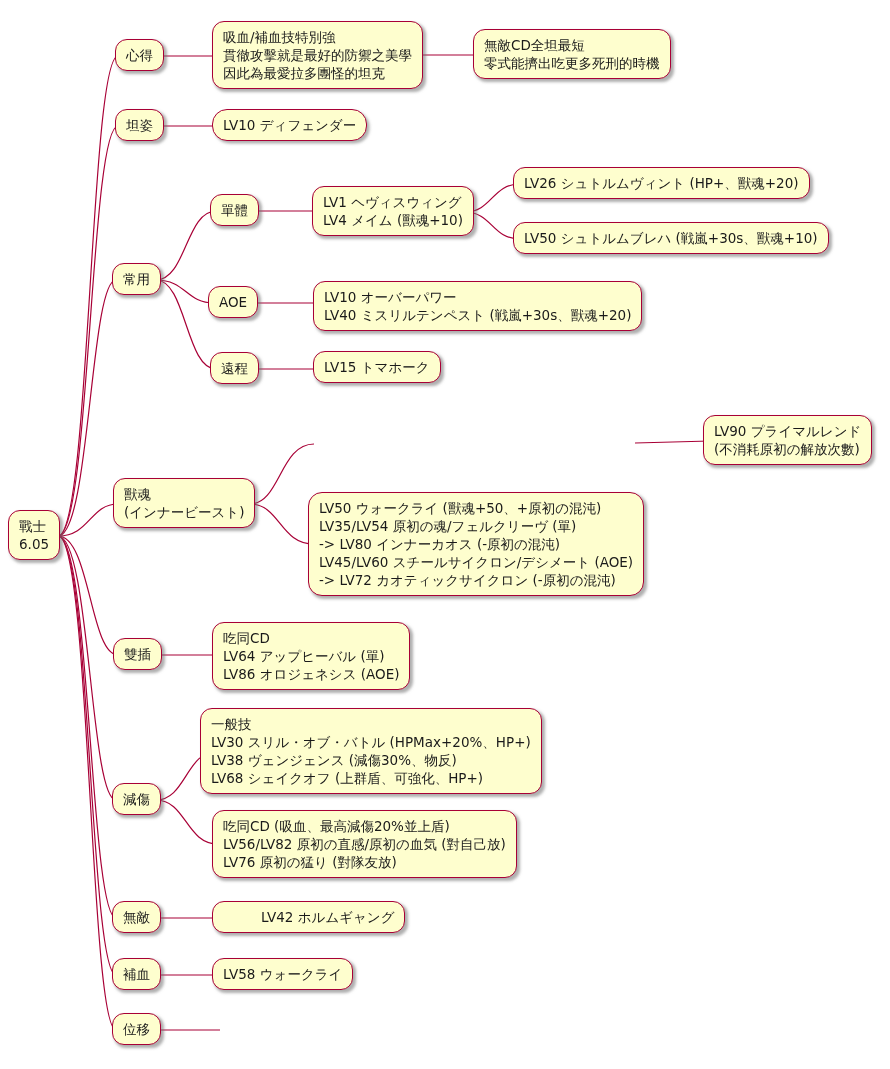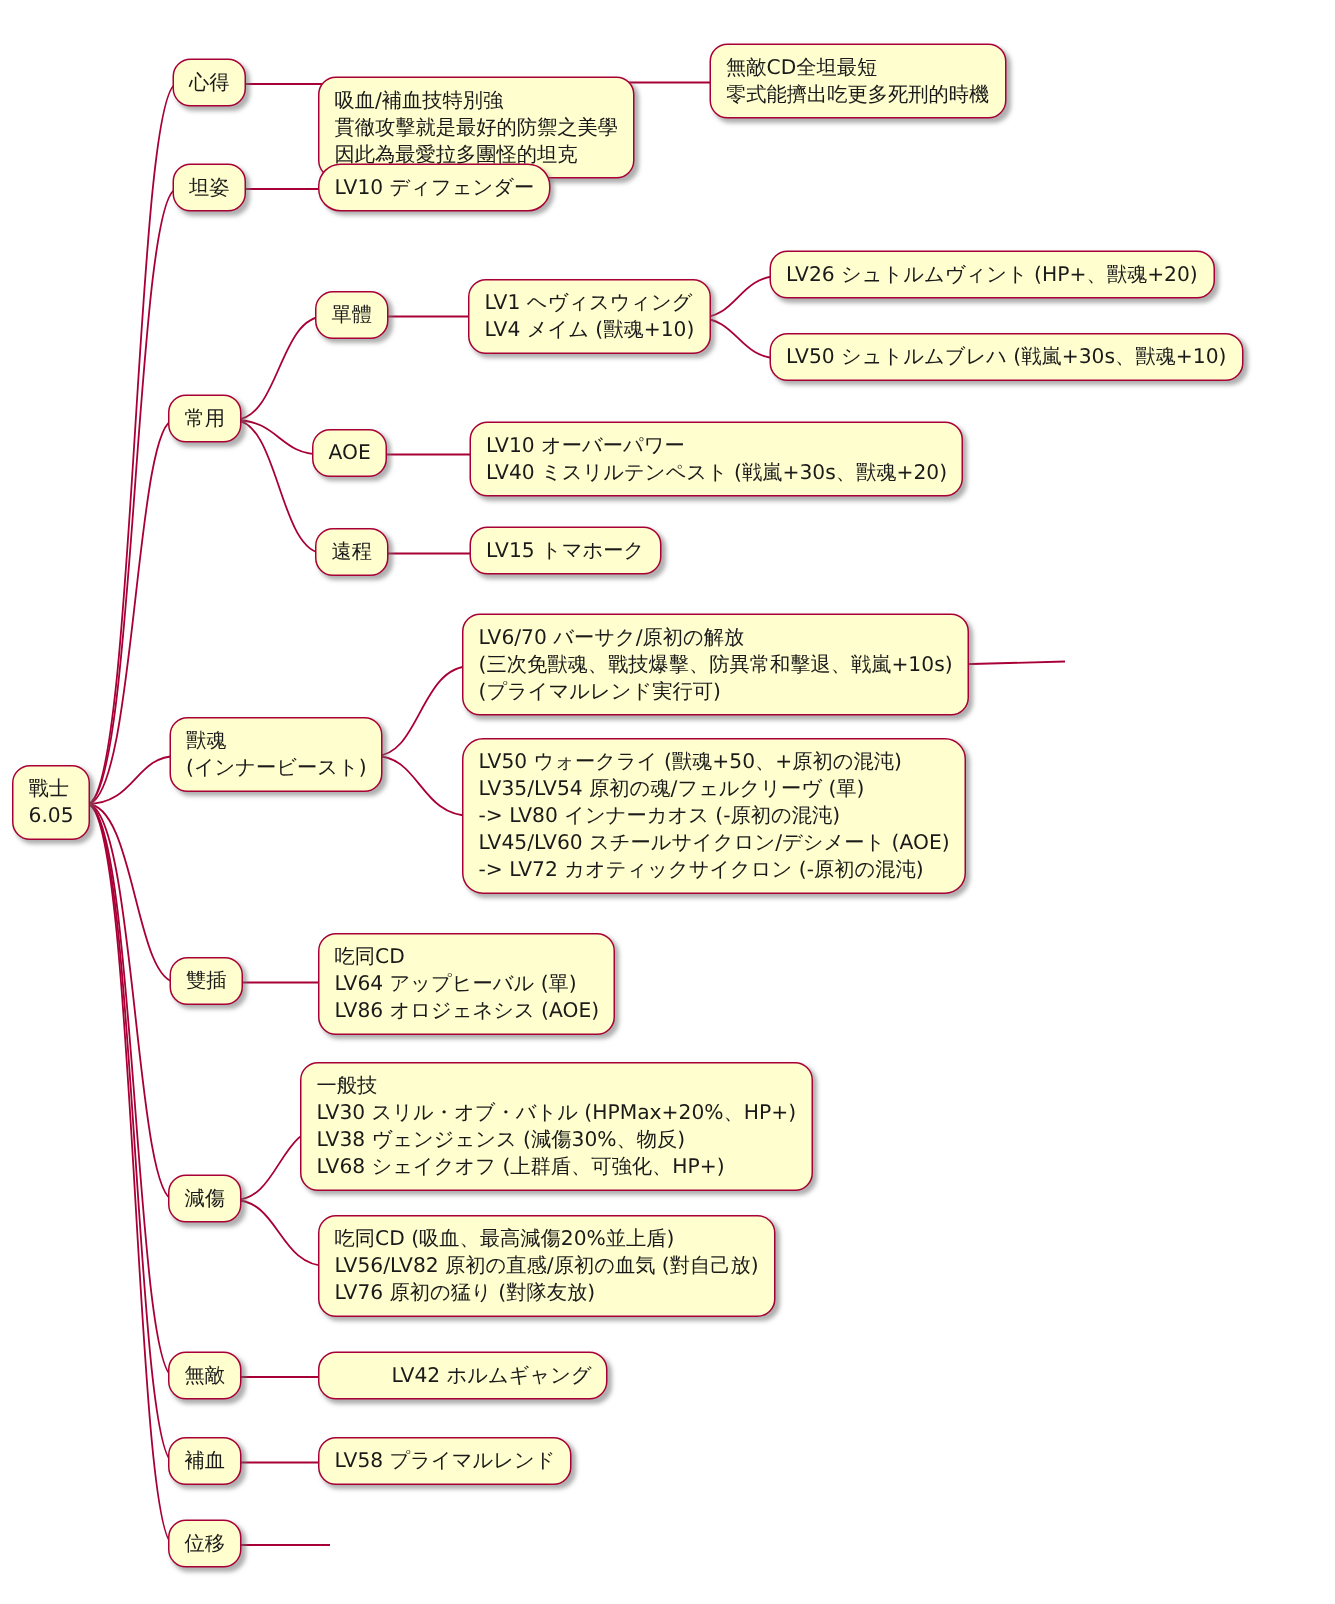--- a/index.html
+++ b/index.html
@@ -65,21 +65,21 @@
 
     <path d="M158,918 H220"></path>
     <path d="M158,975 H220"></path>
     <path d="M158,1030 H220"></path>
   </svg>
 
   <div class="node" style="left:8px;top:510px;">戰士
 6.05</div>
 
   <div class="node" style="left:115px;top:39px;">心得</div>
-  <div class="node" style="left:212px;top:21px;margin-top:30px;">吸血/補血技特別強
+  <div class="node" style="left:212px;top:21px;">吸血/補血技特別強
 貫徹攻擊就是最好的防禦之美學
 因此為最愛拉多團怪的坦克</div>
   <div class="node" style="left:473px;top:29px;">無敵CD全坦最短
 零式能擠出吃更多死刑的時機</div>
 
   <div class="node" style="left:115px;top:109px;">坦姿</div>
   <div class="node" style="left:212px;top:109px;border-radius:15px;">LV10 ディフェンダー</div>
 
   <div class="node" style="left:112px;top:263px;">常用</div>
   <div class="node" style="left:210px;top:194px;">單體</div>
@@ -88,44 +88,43 @@
   <div class="node" style="left:513px;top:167px;">LV26 シュトルムヴィント (HP+、獸魂+20)</div>
   <div class="node" style="left:513px;top:222px;">LV50 シュトルムブレハ (戦嵐+30s、獸魂+10)</div>
   <div class="node" style="left:208px;top:286px;">AOE</div>
   <div class="node" style="left:313px;top:281px;">LV10 オーバーパワー
 LV40 ミスリルテンペスト (戦嵐+30s、獸魂+20)</div>
   <div class="node" style="left:210px;top:352px;">遠程</div>
   <div class="node" style="left:313px;top:351px;">LV15 トマホーク</div>
 
   <div class="node" style="left:113px;top:478px;">獸魂
 (インナービースト)</div>
-  <div class="node" style="left:308px;top:409px;">LV6/70 バーサク/原初の解放
-(三次免獸魂、戰技爆擊、防異常和擊退、戦嵐+10s)
-(プライマルレンド実行可)</div>
   <div class="node" style="left:308px;top:492px;border-radius:14px;">LV50 ウォークライ (獸魂+50、+原初の混沌)
 LV35/LV54 原初の魂/フェルクリーヴ (單)
 -&gt; LV80 インナーカオス (-原初の混沌)
 LV45/LV60 スチールサイクロン/デシメート (AOE)
 -&gt; LV72 カオティックサイクロン (-原初の混沌)</div>
+  <div class="node" style="left:703px;top:415px;">LV90 プライマルレンド
+(不消耗原初の解放次數)</div>
 
   <div class="node" style="left:113px;top:638px;">雙插</div>
   <div class="node" style="left:212px;top:622px;">吃同CD
 LV64 アップヒーバル (單)
 LV86 オロジェネシス (AOE)</div>
 
   <div class="node" style="left:112px;top:783px;">減傷</div>
   <div class="node" style="left:200px;top:708px;">一般技
 LV30 スリル・オブ・バトル (HPMax+20%、HP+)
 LV38 ヴェンジェンス (減傷30%、物反)
 LV68 シェイクオフ (上群盾、可強化、HP+)</div>
   <div class="node" style="left:212px;top:810px;">吃同CD (吸血、最高減傷20%並上盾)
 LV56/LV82 原初の直感/原初の血気 (對自己放)
 LV76 原初の猛り (對隊友放)</div>
 
   <div class="node" style="left:112px;top:901px;">無敵</div>
   <div class="node" style="left:212px;top:901px;padding-left:48px;">LV42 ホルムギャング</div>
 
   <div class="node" style="left:112px;top:958px;">補血</div>
-  <div class="node" style="left:212px;top:958px;">LV58 プライマルレンド</div>
+  <div class="node" style="left:212px;top:958px;">LV58 ウォークライ</div>
 
   <div class="node" style="left:112px;top:1013px;text-align:right;">位移</div>
 
 </div>
 
 </body></html>

